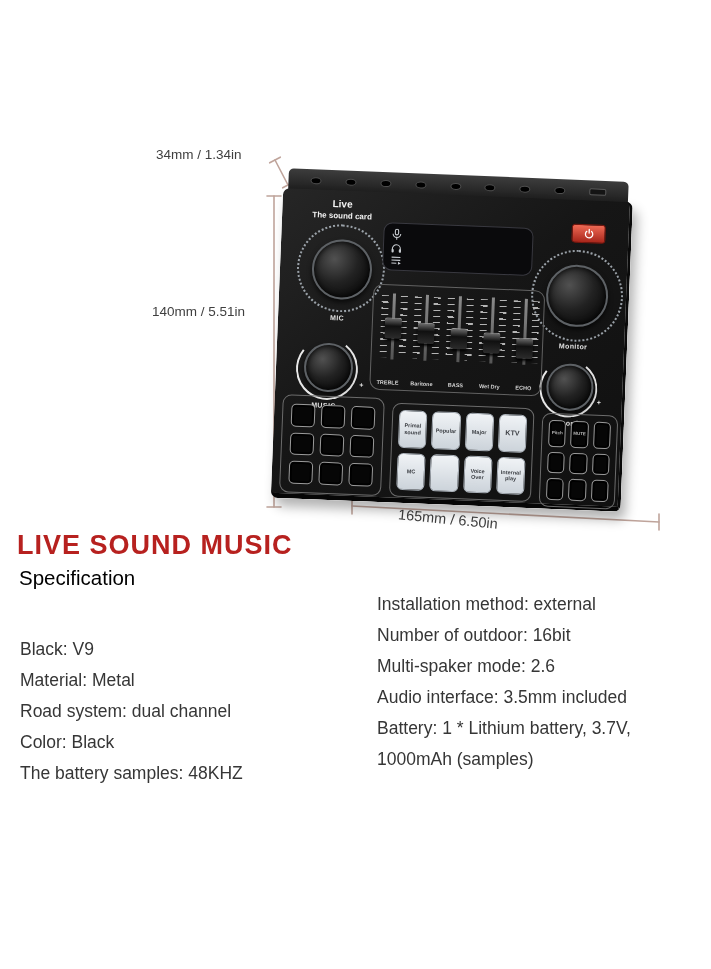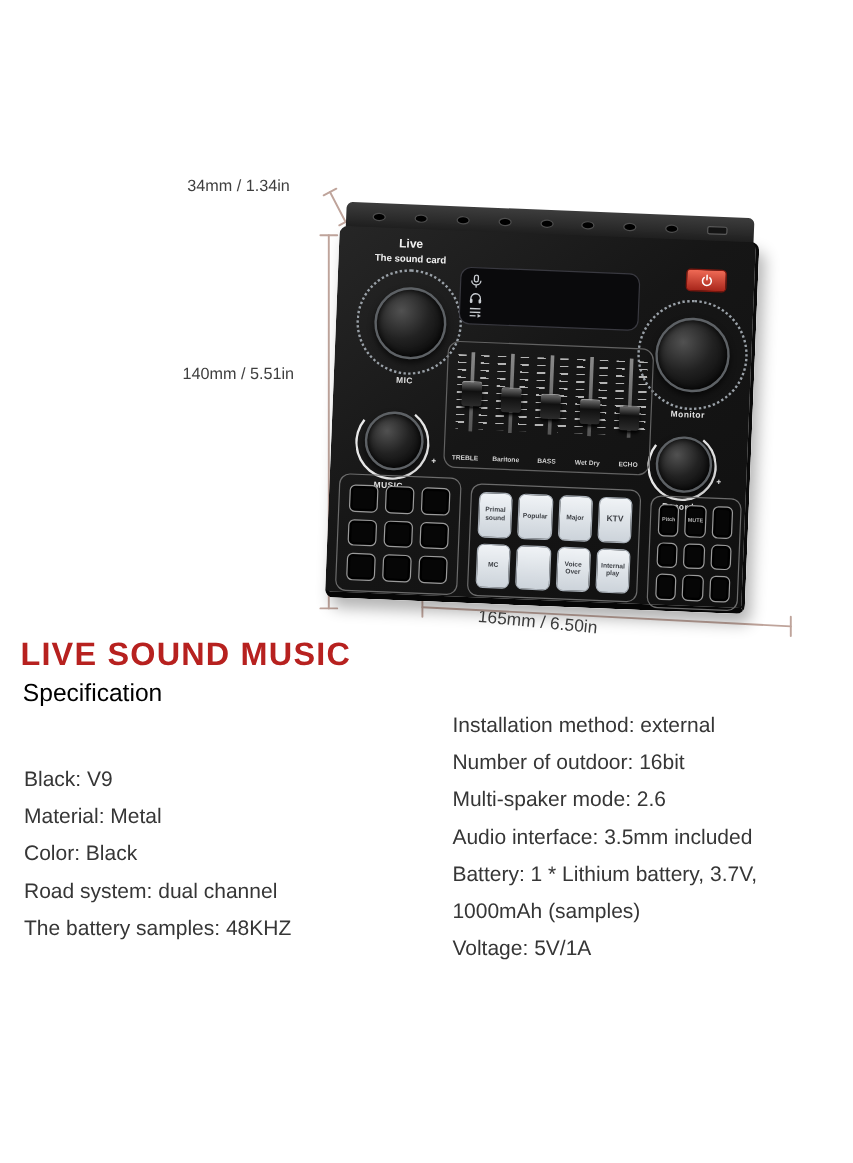--- a/index.html
+++ b/index.html
@@ -261,26 +261,25 @@
 
   </div>
 </div>
 
 <div class="abs title" style="color:#b7211f;">LIVE SOUND MUSIC</div>
 <div class="abs subtitle">Specification</div>
 
 <div class="abs spec-col spec-left">
   <div>Black: V9</div>
   <div>Material: Metal</div>
+  <div>Road system: dual channel</div>
   <div>Color: Black</div>
-  <div>Road system: dual channel</div>
   <div>The battery samples: 48KHZ</div>
 </div>
 
 <div class="abs spec-col spec-right">
   <div>Installation method: external</div>
   <div>Number of outdoor: 16bit</div>
   <div>Multi-spaker mode: 2.6</div>
   <div>Audio interface: 3.5mm included</div>
   <div>Battery: 1 * Lithium battery, 3.7V,</div>
   <div>1000mAh (samples)</div>
-  <div>Voltage: 5V/1A</div>
 </div>
 
 </body></html>

